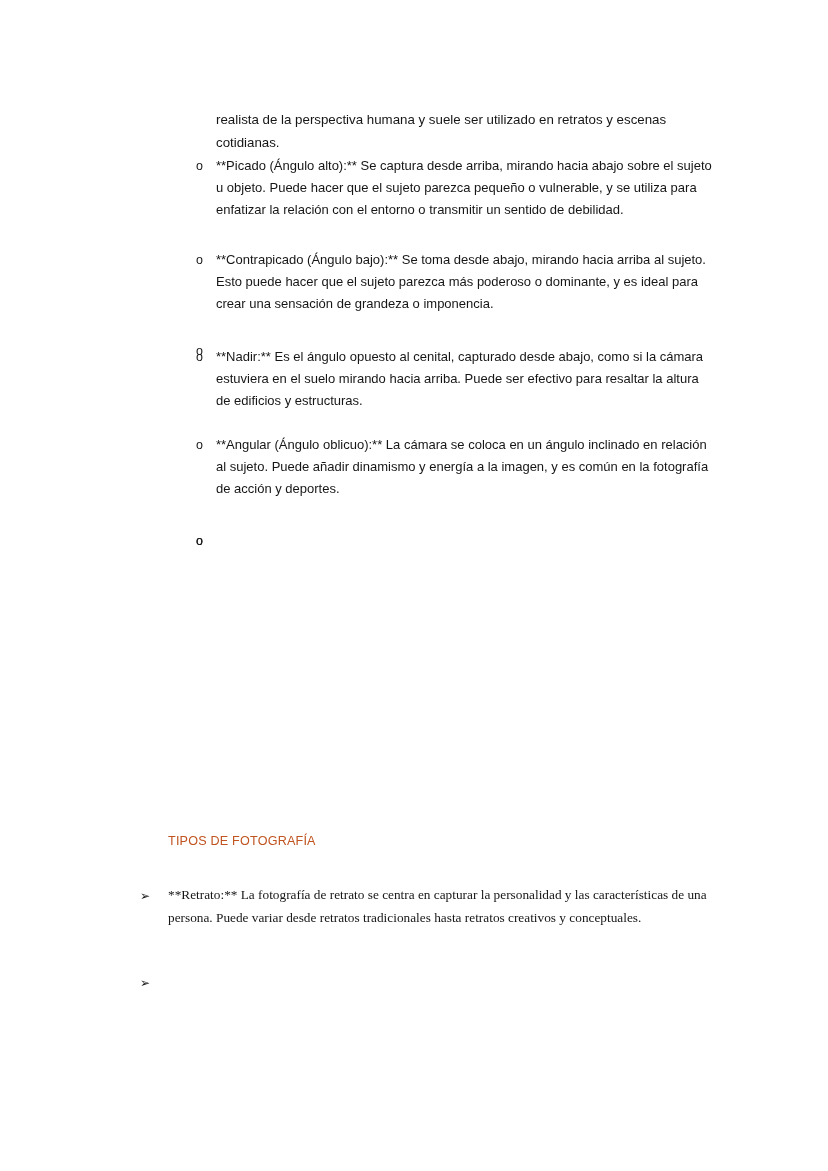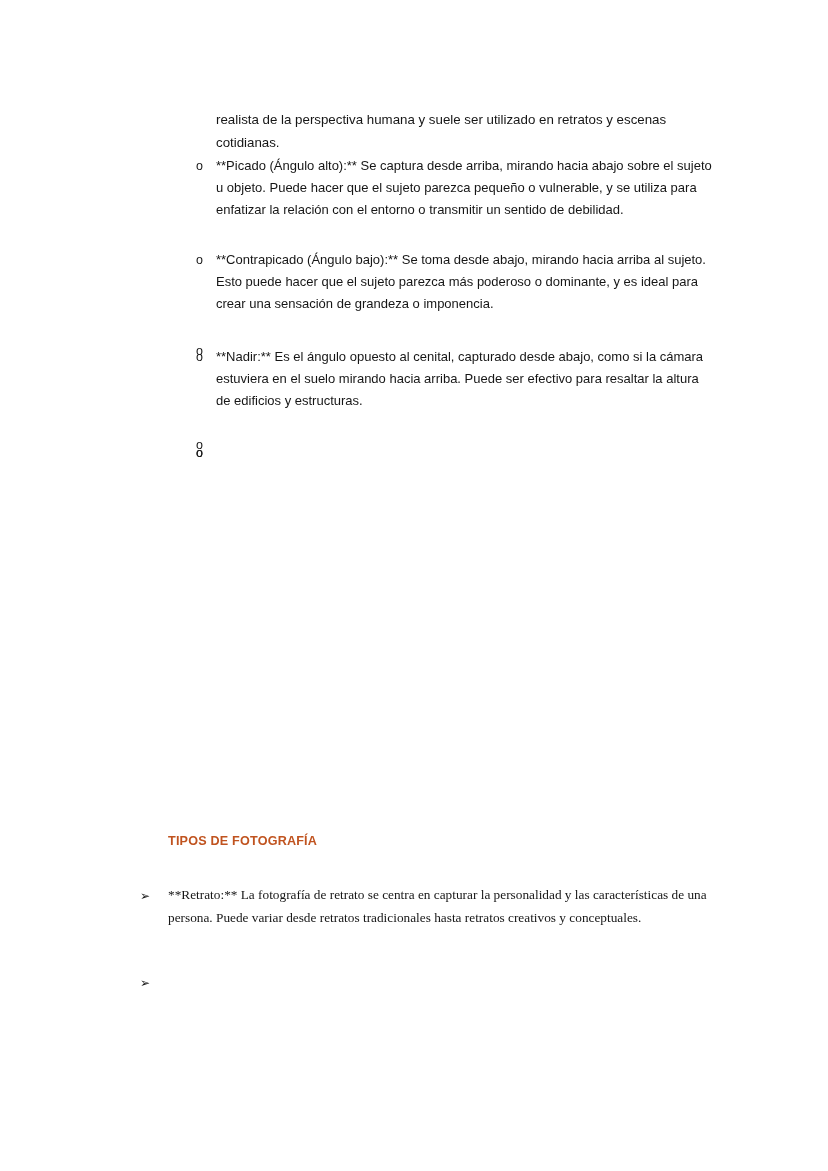--- a/index.html
+++ b/index.html
@@ -79,21 +79,21 @@
 
   
   .section-heading {
     position: absolute;
     left: 168px;
     top: 824px;
     font-family: "Liberation Sans", sans-serif;
     font-size: 12.6px;
     letter-spacing: 0.2px;
     color: #c0531f;
-    font-weight: 700;
+    font-weight: 400;
   }
 
   
   .main-list {
     position: absolute;
     left: 0;
     top: 884px;
     width: 828px;
     margin: 0;
     padding: 0;
@@ -142,20 +142,21 @@
       </li>
       <li class="sub-item" style="margin-bottom:30px;">
         <span class="sub-marker">o</span>
       </li>
       <li class="sub-item" style="margin-bottom:22px;">
         <span class="sub-marker">o</span>
         <span class="sub-text">**Nadir:** Es el ángulo opuesto al cenital, capturado desde abajo, como si la cámara estuviera en el suelo mirando hacia arriba. Puede ser efectivo para resaltar la altura de edificios y estructuras.</span>
       </li>
       <li class="sub-item" style="margin-bottom:30px;">
         <span class="sub-marker">o</span>
+        <span class="sub-text">**Angular (Ángulo oblicuo):** La cámara se coloca en un ángulo inclinado en relación al sujeto. Puede añadir dinamismo y energía a la imagen, y es común en la fotografía de acción y deportes.</span>
       </li>
       <li class="sub-item" style="margin-bottom:22px;">
         <span class="sub-marker">o</span>
       </li>
       <li class="sub-item">
         <span class="sub-marker">o</span>
       </li>
     </ul>
 
     <h2 class="section-heading">TIPOS DE FOTOGRAFÍA</h2>

